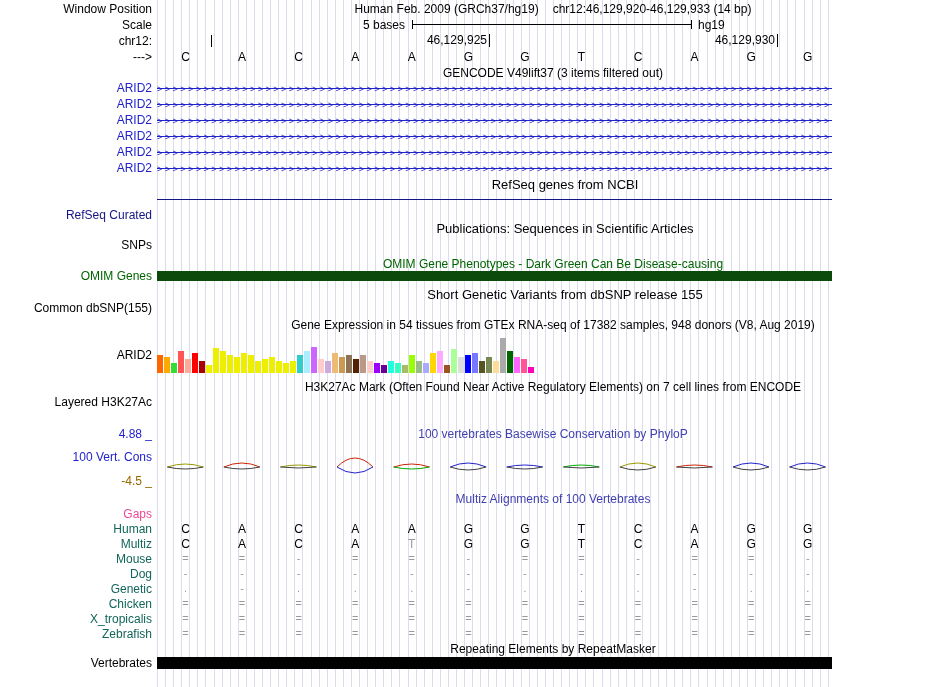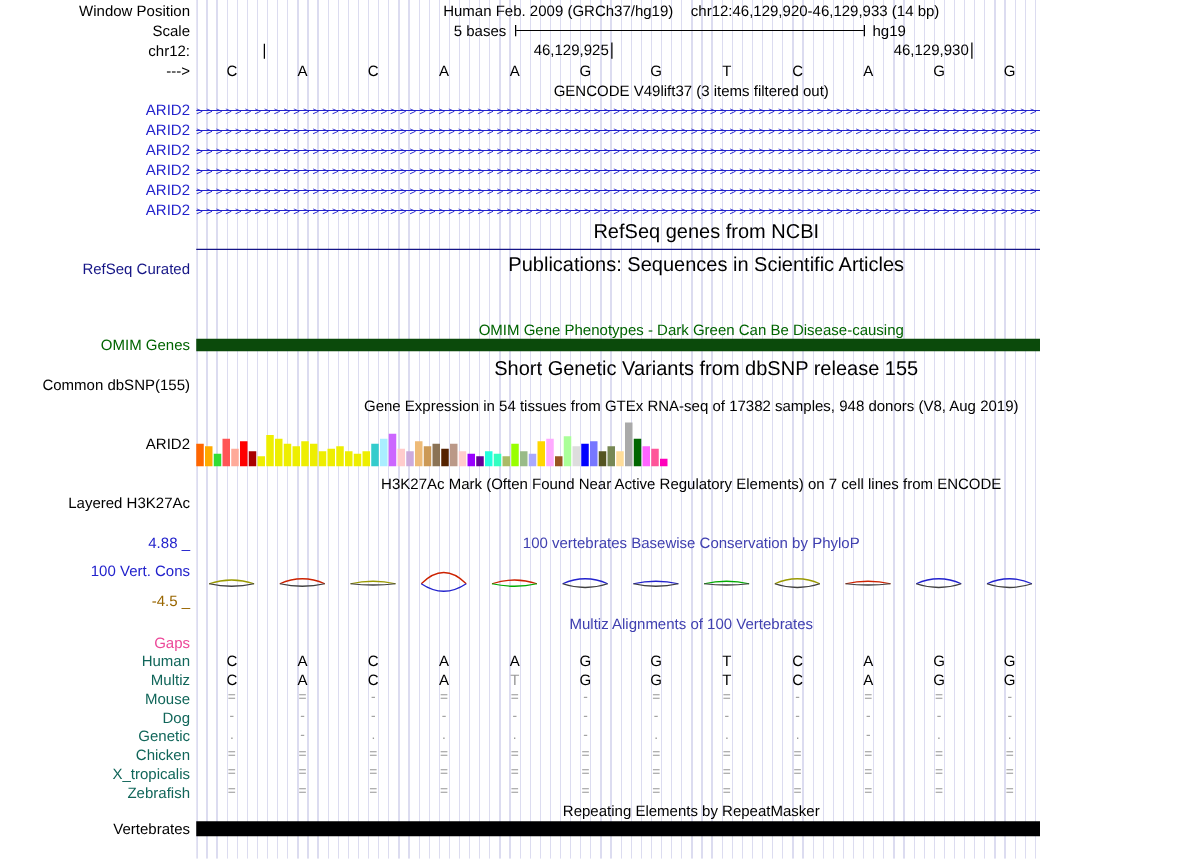--- a/index.html
+++ b/index.html
@@ -5,21 +5,21 @@
   * { margin:0; padding:0; box-sizing:border-box; }
   body { background:#fff; font-family:"Liberation Sans", sans-serif; }
   #browser { position:relative; width:832px; height:687px; background:#fff; overflow:hidden;
              font-size:12px; color:#000; font-family:"Liberation Sans", sans-serif; }
   .grid { position:absolute; left:157px; top:0; width:792px; height:687px; pointer-events:none;
           background-image:repeating-linear-gradient(to right,#dcdcf0 0,#dcdcf0 1px,transparent 1px,transparent 8.082px); }
   .row  { position:absolute; left:0; width:950px; height:15px; }
   .lbl  { position:absolute; left:0; width:152px; text-align:right; white-space:nowrap; }
   .track{ position:absolute; left:157px; width:792px; height:15px; }
   .center { text-align:center; }
-  .small-title { font-size:16px;padding-left:24px; }
+  .small-title { font-size:13px;padding-left:24px; }
   .blue { color:#2222cc; }
   .navy { color:#151586; }
   .green { color:#006400; }
   .orange { color:#ec4899; }
   .brown { color:#996600; }
   .species { color:#11665a; }
   .titleblue { color:#4040b0; }
   .hdr-sep { display:inline-block; width:14px; }
   .scale-num { position:absolute; left:0; width:248px; text-align:right; top:0; }
   .scale-bar { position:absolute; left:255px; top:2px; width:280px; height:9px;
@@ -99,22 +99,25 @@
   </div>
 
   <div class="row" style="top:177px">
     <div class="track center small-title">RefSeq genes from NCBI</div>
   </div>
   <div class="row" style="top:208px">
     <div class="lbl navy">RefSeq Curated</div>
   </div>
   <div class="refseq-line"></div>
 
-  <div class="row" style="top:204px">
+  <div class="row" style="top:221px">
     <div class="track center small-title">Publications: Sequences in Scientific Articles</div>
+  </div>
+  <div class="row" style="top:238px">
+    <div class="lbl">SNPs</div>
   </div>
 
   <div class="row" style="top:257px">
     <div class="track center green">OMIM Gene Phenotypes - Dark Green Can Be Disease-causing</div>
   </div>
   <div class="row" style="top:269px">
     <div class="lbl green">OMIM Genes</div>
   </div>
   <div class="omim-bar"></div>
 

